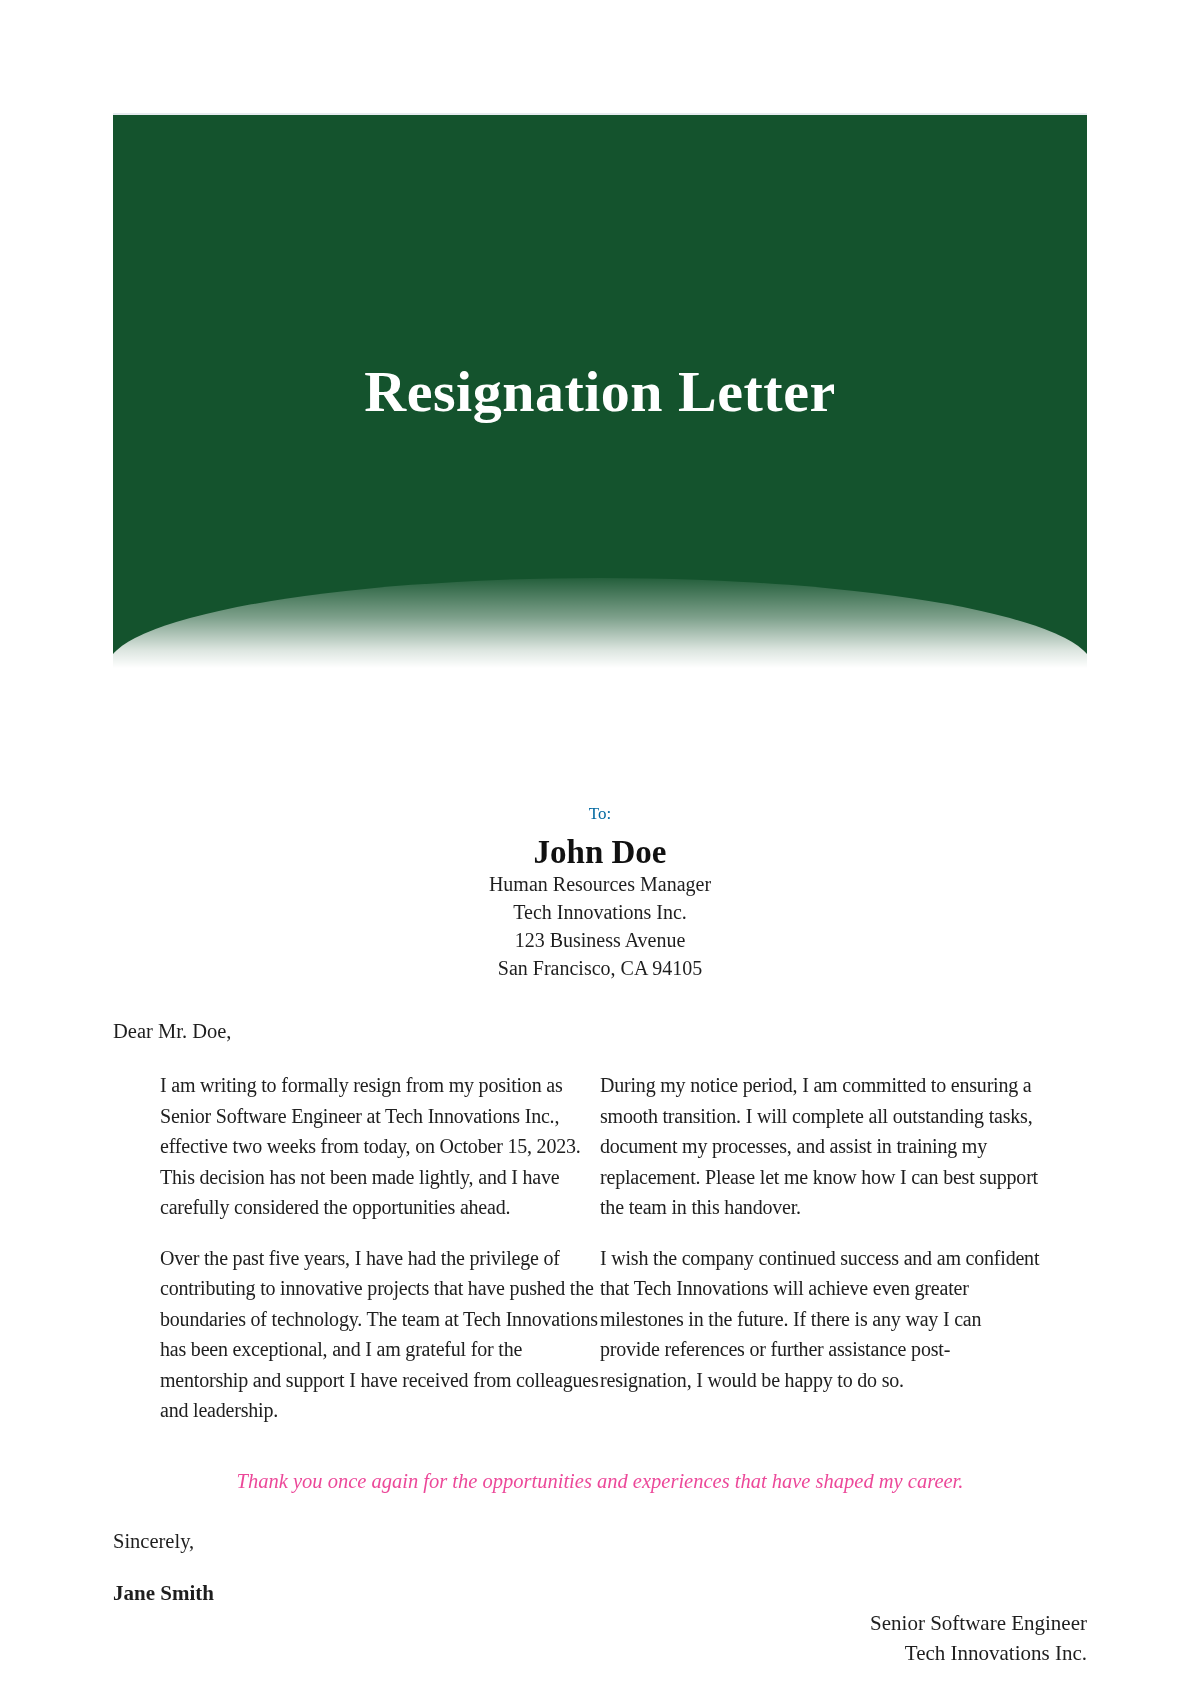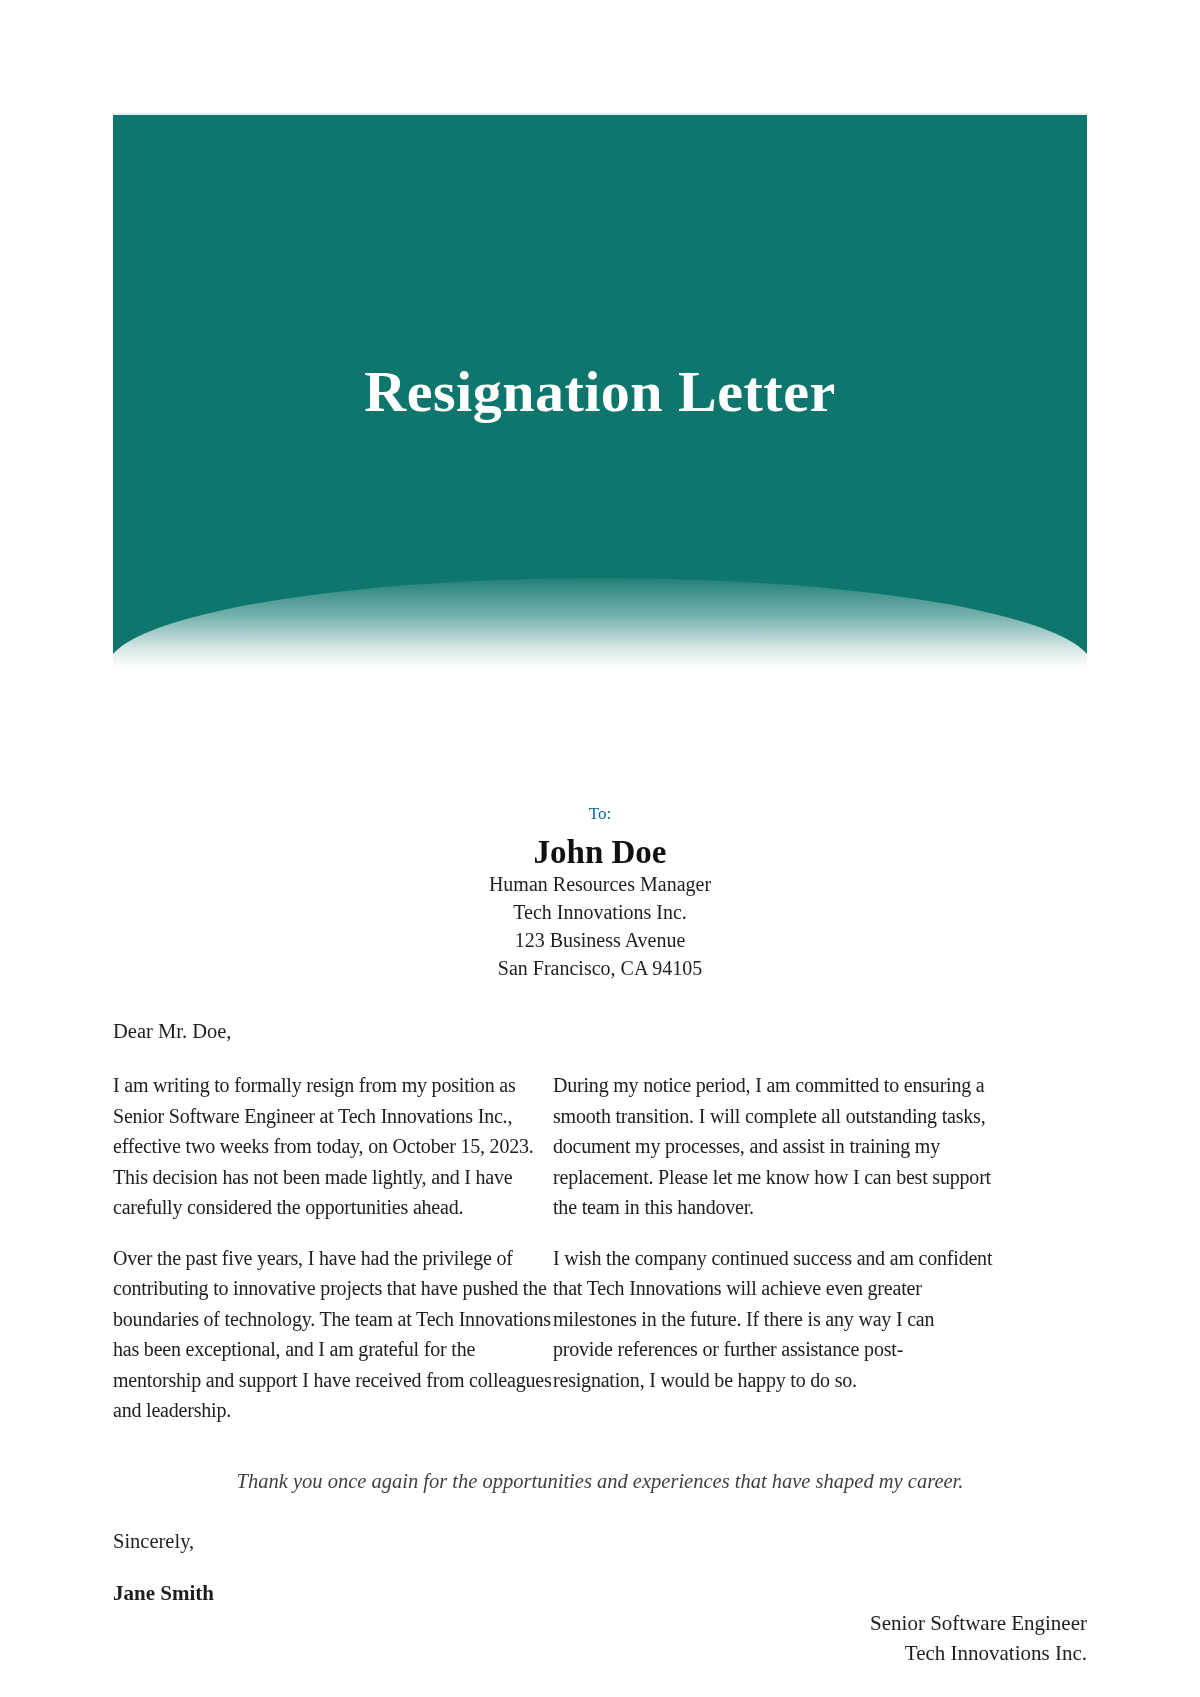--- a/index.html
+++ b/index.html
@@ -6,21 +6,21 @@
   body{
     width:1200px;height:1697px;overflow:hidden;background:#ffffff;
     font-family:"Liberation Serif","DejaVu Serif",serif;color:#1e1e1e;
     position:relative;
   }
   .page{width:1200px;height:1697px;overflow:hidden;position:relative;}
 
   
   .banner{
     width:974px;height:555px;margin:113px auto 0 113px;
-    background:#0f766e;position:relative;overflow:hidden;
+    background:#14532d;position:relative;overflow:hidden;
     display:flex;align-items:center;justify-content:center;
     border-top:2px solid #e7ebef;
     box-sizing:border-box;
   }
   .banner::after{
     content:"";position:absolute;left:-6px;right:-6px;bottom:-90px;height:180px;
     border-radius:50%;
     background:linear-gradient(to bottom,
       rgba(255,255,255,0.07) 0%,
       rgba(255,255,255,0.45) 22%,
@@ -37,32 +37,32 @@
 
   .recipient{margin-top:132px;text-align:center;}
   .to-label{color:#0369a1;font-size:17px;line-height:28px;}
   .recipient-name{font-size:33px;font-weight:700;line-height:36px;margin-top:6px;color:#111;}
   .recipient-line{font-size:20px;line-height:28px;}
   .recipient-line:first-of-type{margin-top:4px;}
 
   .greeting{margin:34px 0 0 0;font-size:20.5px;line-height:30px;}
 
   .columns{
-    margin-top:24px;display:flex;justify-content:flex-start;
+    margin-top:24px;display:flex;justify-content:center;
   }
   .col{width:440px;}
   .col p{
     margin:0;font-size:20px;line-height:30.5px;letter-spacing:-0.2px;
     text-align:left;color:#202020;
   }
   .col p + p{margin-top:20px;}
 
   .thanks{
     margin:40px 0 0 0;text-align:center;font-style:italic;
-    font-size:20.5px;line-height:30px;color:#404040;
+    font-size:20.5px;line-height:30px;color:#ec4899;
   }
 
   .closing{margin:30px 0 0 0;font-size:20.5px;line-height:30px;}
 
   .signature{margin-top:22px;}
   .sig-name{font-size:21px;font-weight:700;line-height:30px;}
   .sig-line{font-size:21px;line-height:30px;text-align:right;}
 </style>
 </head>
 <body>

